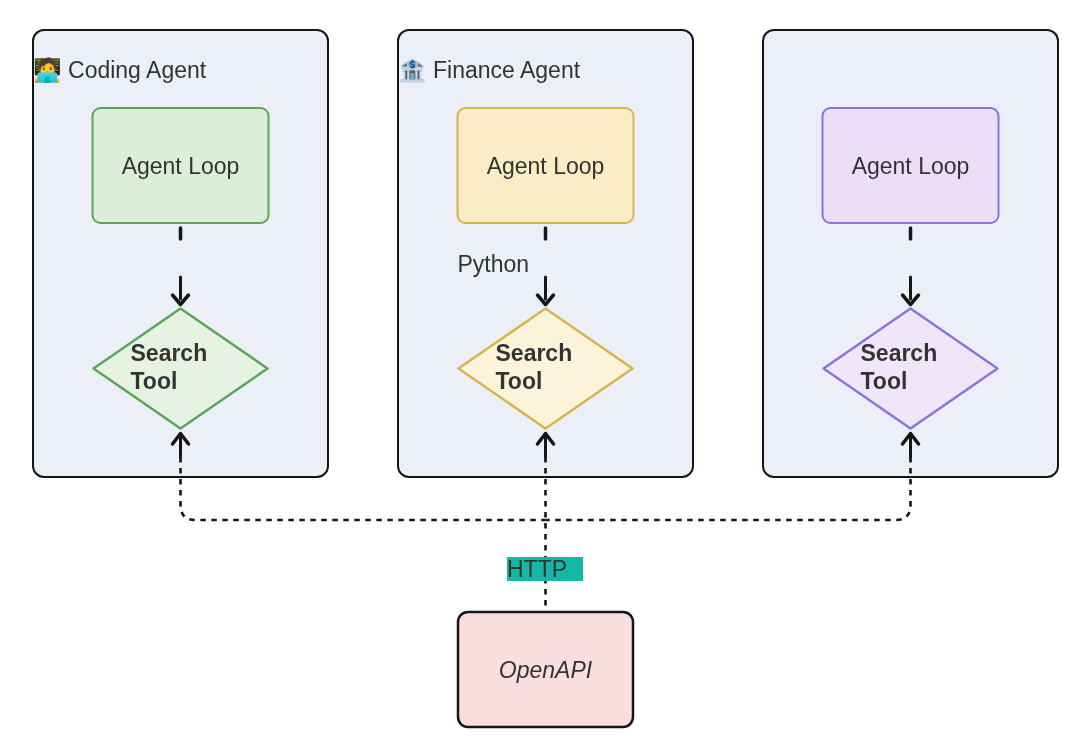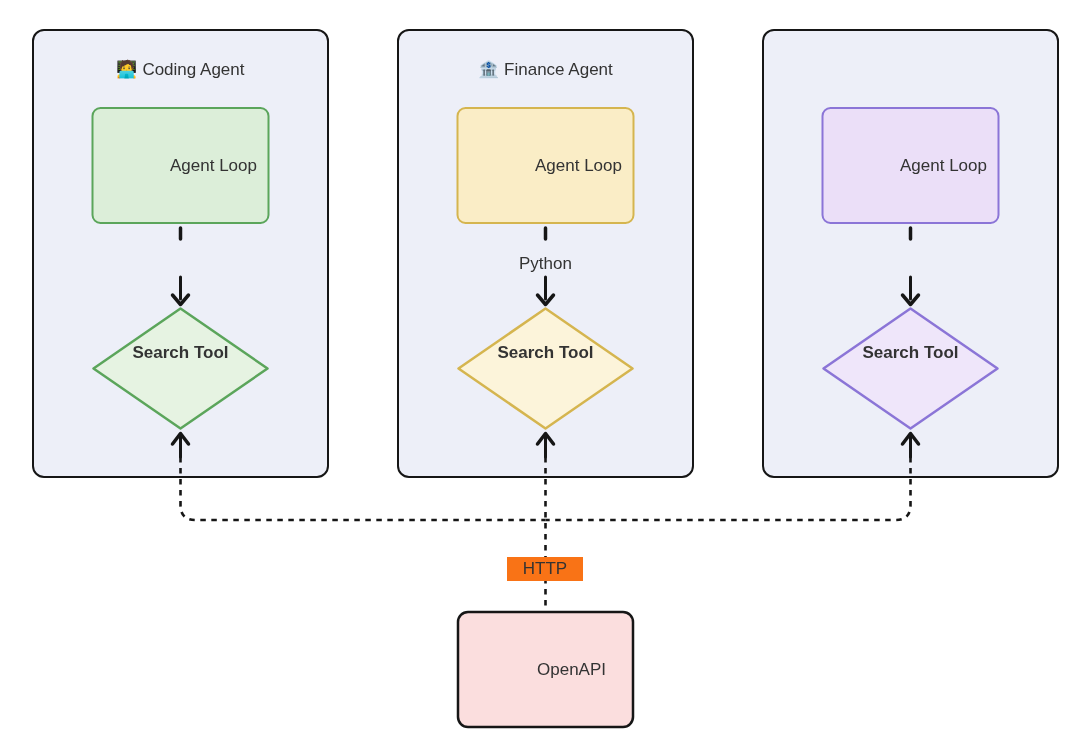--- a/index.html
+++ b/index.html
@@ -14,27 +14,27 @@
 
   .solidline { stroke:var(--line); stroke-width:3; fill:none; stroke-linecap:round; }
   .stub      { stroke:var(--line); stroke-width:3.5; fill:none; stroke-linecap:round; }
   .chev      { stroke:var(--line); stroke-width:3.5; fill:none; stroke-linecap:round; stroke-linejoin:round; }
   .dashed    { stroke:var(--line); stroke-width:2.6; fill:none; stroke-dasharray:5.5 5.5; }
   .container { stroke-width:2; }
   .node      { stroke-width:2; }
   .diamond   { stroke-width:2.5; stroke-linejoin:round; }
   .apinode   { stroke-width:2.5; }
 
-  .label { position:absolute; font-size:17px; line-height:24px; text-align:center; white-space:nowrap; }
+  .label { position:absolute; font-size:23px; line-height:24px; white-space:nowrap; }
   .title { width:295px; top:58px; }
-  .loop-label { width:176px; height:115px; top:108px; display:flex; align-items:center; justify-content:center;margin-left:33px; }
+  .loop-label { width:176px; height:115px; top:108px; display:flex; align-items:center; justify-content:center; }
   .lang  { width:176px; top:252px; }
   .tool  { width:100px; top:339px; white-space:normal; line-height:28px;font-weight:bold; }
-  .http  { width:76px; left:507px; top:557px; background:#f97316; }
-  .api-label { width:175px; height:115px; left:484px; top:612px; display:flex; align-items:center; justify-content:center; }
+  .http  { width:76px; left:507px; top:557px; background:#14b8a6; }
+  .api-label { width:175px; height:115px; left:458px; top:612px; display:flex; align-items:center; justify-content:center;font-style:italic; }
 </style>
 </head>
 <body style="background: rgb(255, 255, 255);">
 
 <div class="stage">
 
   <svg class="canvas" width="1080" height="749" viewBox="0 0 1080 749">
 
     <g>
       <rect class="container" x="33" y="30" width="295" height="447" rx="11" fill="#edeff8" stroke="#161616"></rect>

